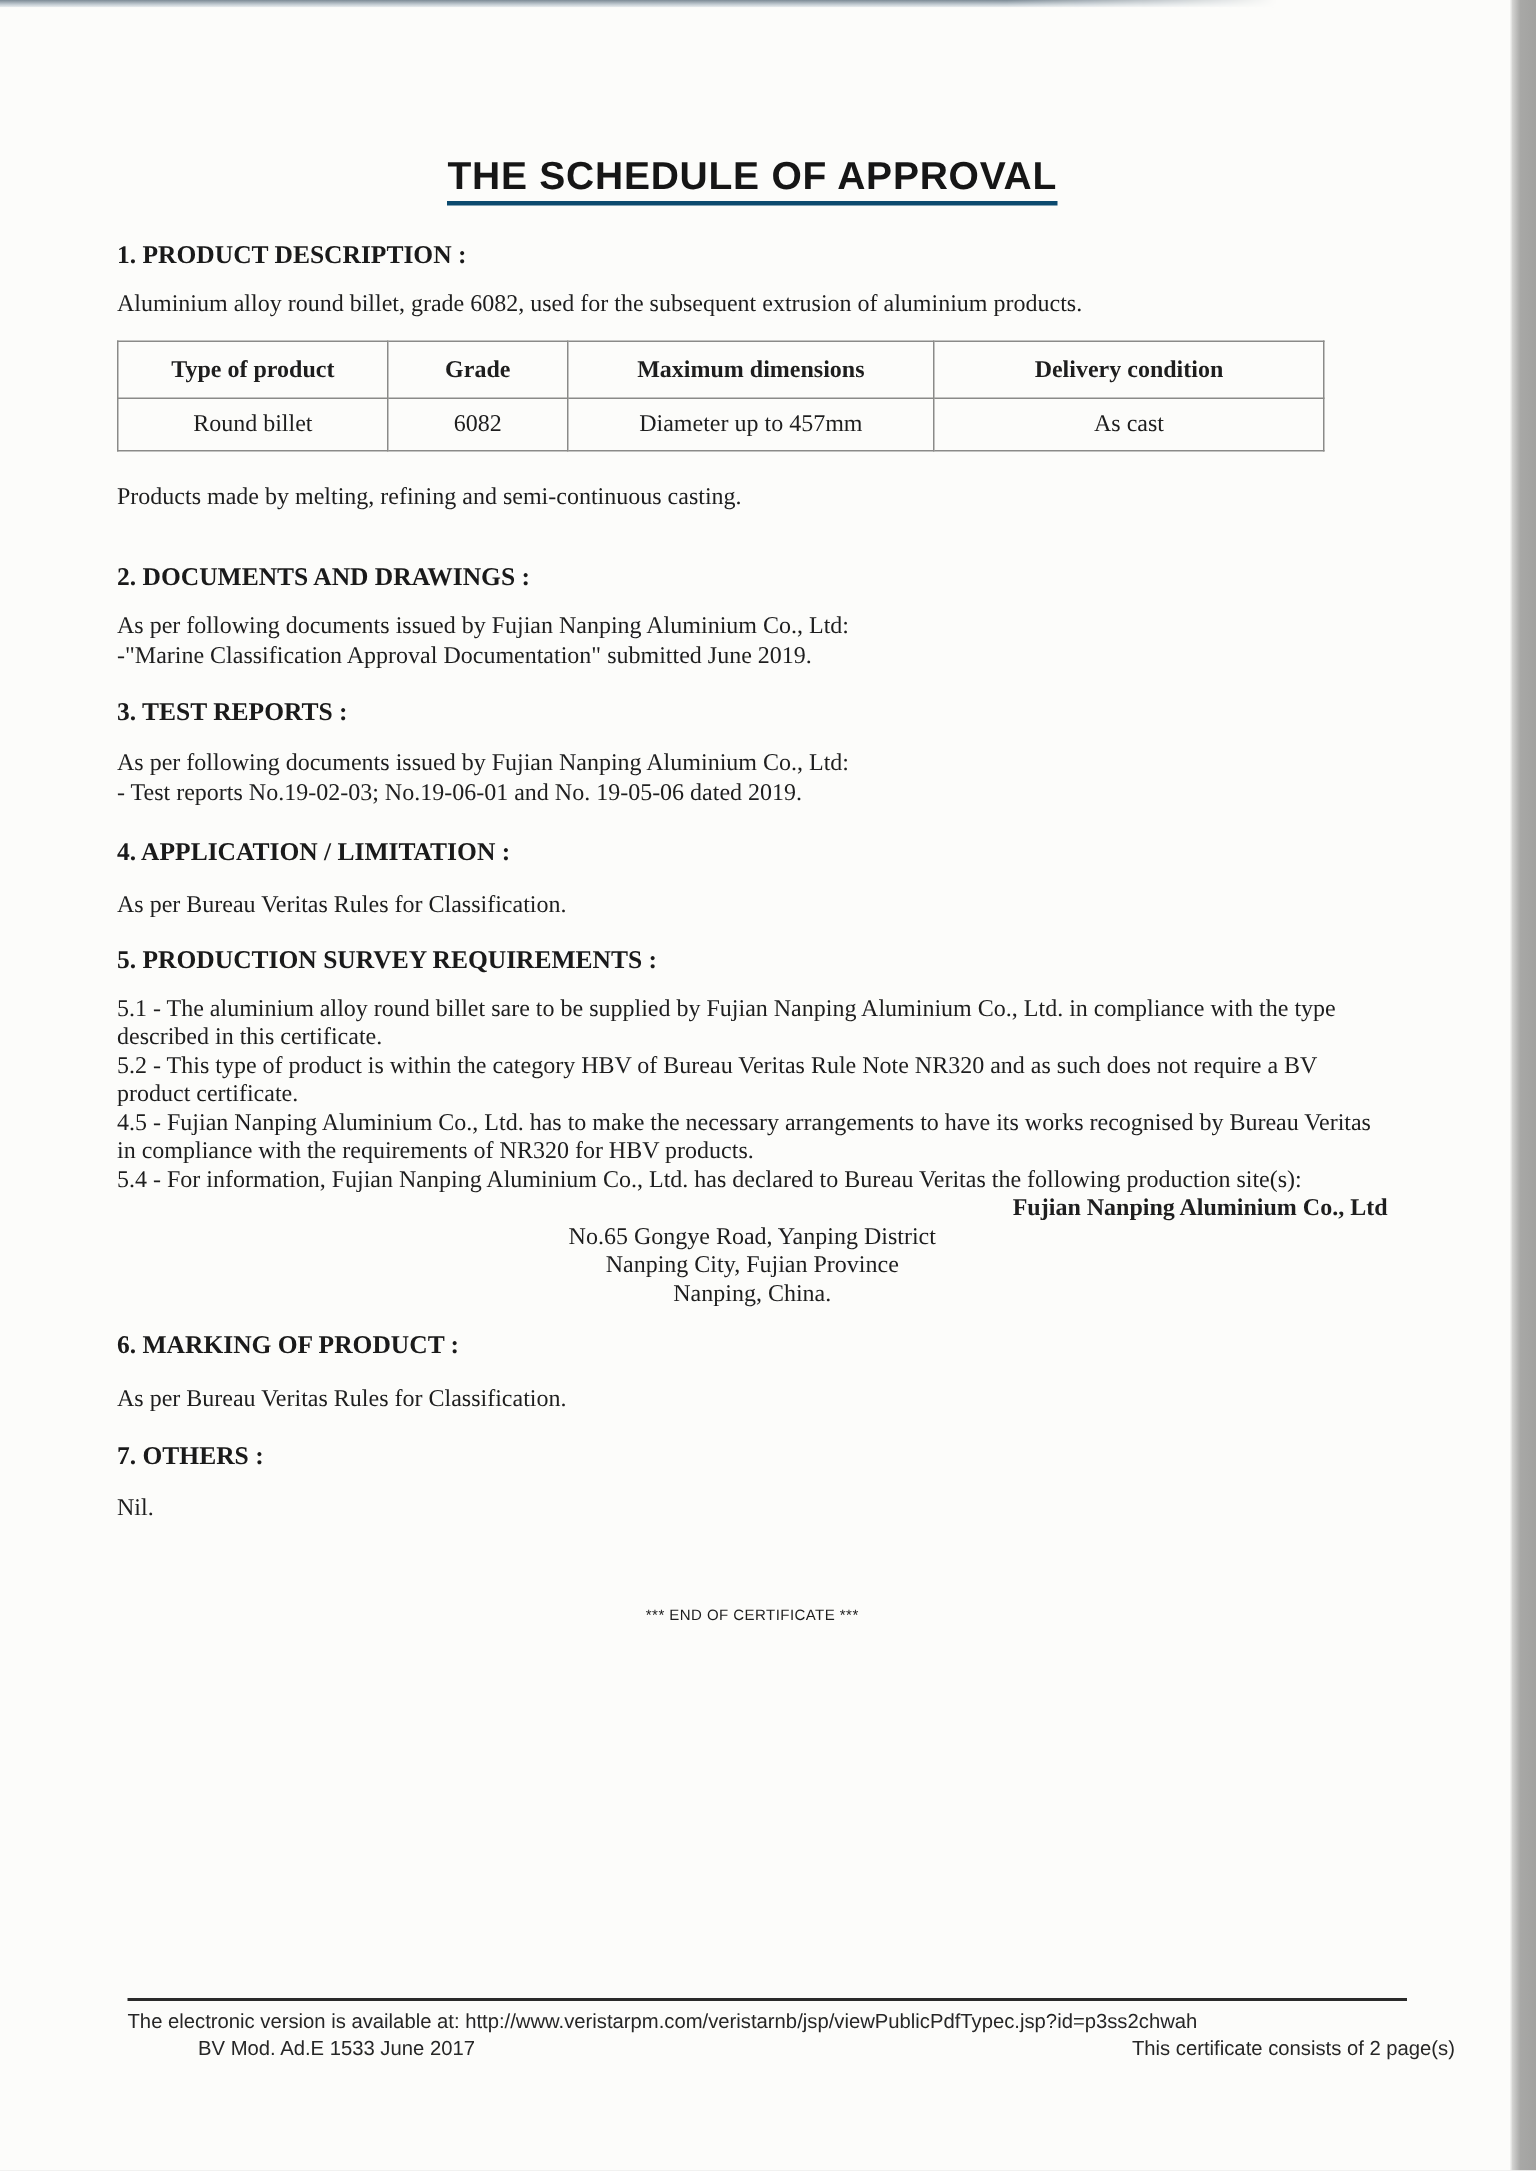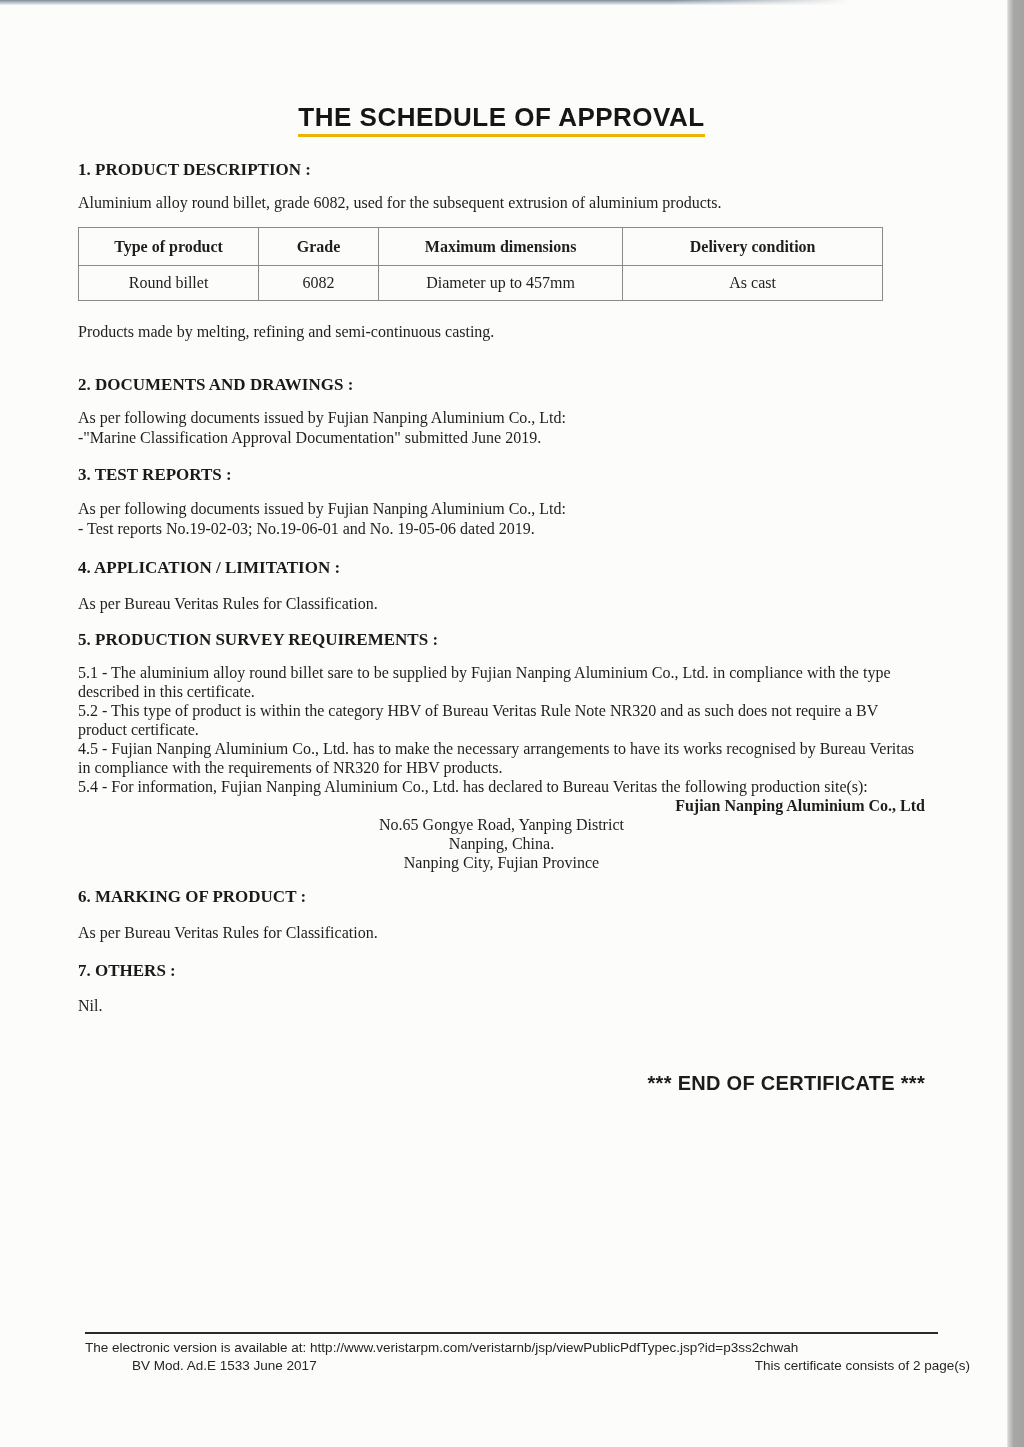--- a/index.html
+++ b/index.html
@@ -39,21 +39,21 @@
   .certificate-number { font-size: 15px; line-height: 18px; margin-top: 13px; }
   
   .title-wrap { text-align: center; margin-top: 44px; }
   .doc-title {
     display: inline-block;
     font-family: "Liberation Sans", sans-serif;
     font-weight: bold;
     font-size: 26px;
     letter-spacing: 0.5px;
     color: #161616;
-    border-bottom: 3px solid #eab308;
+    border-bottom: 3px solid #0c4a6e;
     padding-bottom: 1px;
   }
   
   .sec-heading {
     font-weight: bold;
     font-size: 17px;
     line-height: 21px;
     color: #1a1a1a;
   }
   .body-text { font-size: 16px; line-height: 20px; }
@@ -88,24 +88,24 @@
   .s5-items { margin-top: 13px; }
   .s5-items .item { font-size: 16px; line-height: 19px; }
   .site-block { text-align: center; font-size: 16px; line-height: 19px; }
   .site-name { font-weight: bold; text-align: right; }
   .h-s6 { margin-top: 14px; }
   .p-s6 { margin-top: 16px; }
   .h-s7 { margin-top: 17px; }
   .p-s7 { margin-top: 15px; }
   .end-marker {
     margin-top: 56px;
-    text-align: right;
+    text-align: center;
     font-family: "Liberation Sans", sans-serif;
-    font-weight: bold;
-    font-size: 20px;
+    font-weight: normal;
+    font-size: 10px;
     letter-spacing: 0.3px;
     color: #1c1c1c;
   }
   
   .doc-footer {
     position: absolute;
     left: 85px; top: 1332px;
     width: 853px;
     font-family: "Liberation Sans", sans-serif;
     font-size: 13.5px;
@@ -177,22 +177,22 @@
     <div class="sec-heading h-s5">5. PRODUCTION SURVEY REQUIREMENTS :</div>
     <div class="s5-items">
       <div class="item">5.1 - The aluminium alloy round billet sare to be supplied by Fujian Nanping Aluminium Co., Ltd. in compliance with the type described in this certificate.</div>
       <div class="item">5.2 - This type of product is within the category HBV of Bureau Veritas Rule Note NR320 and as such does not require a BV product certificate.</div>
       <div class="item">4.5 - Fujian Nanping Aluminium Co., Ltd. has to make the necessary arrangements to have its works recognised by Bureau Veritas in compliance with the requirements of NR320 for HBV products.</div>
       <div class="item">5.4 - For information, Fujian Nanping Aluminium Co., Ltd. has declared to Bureau Veritas the following production site(s):</div>
     </div>
     <div class="site-block">
       <div class="site-name">Fujian Nanping Aluminium Co., Ltd</div>
       <div>No.65 Gongye Road, Yanping District</div>
+      <div>Nanping City, Fujian Province</div>
       <div>Nanping, China.</div>
-      <div>Nanping City, Fujian Province</div>
     </div>
 
     <div class="sec-heading h-s6">6. MARKING OF PRODUCT :</div>
     <p class="body-text p-s6">As per Bureau Veritas Rules for Classification.</p>
 
     <div class="sec-heading h-s7">7. OTHERS :</div>
     <p class="body-text p-s7">Nil.</p>
 
     <div class="end-marker">*** END OF CERTIFICATE ***</div>
   </div>

